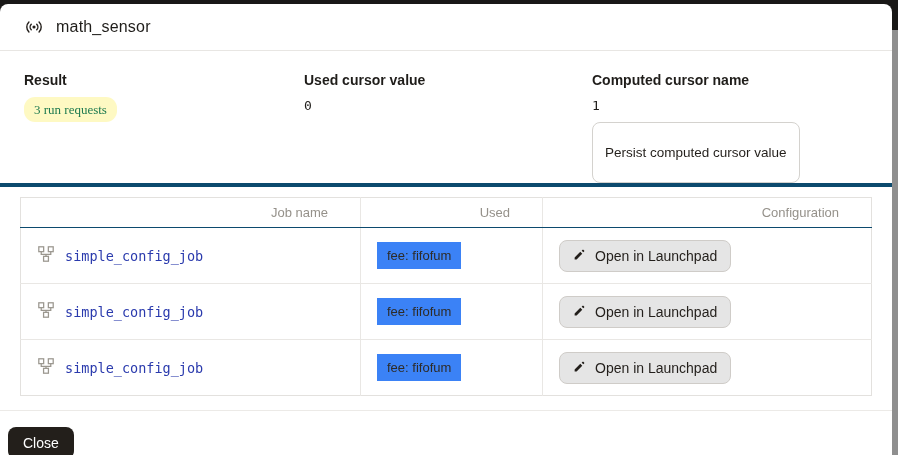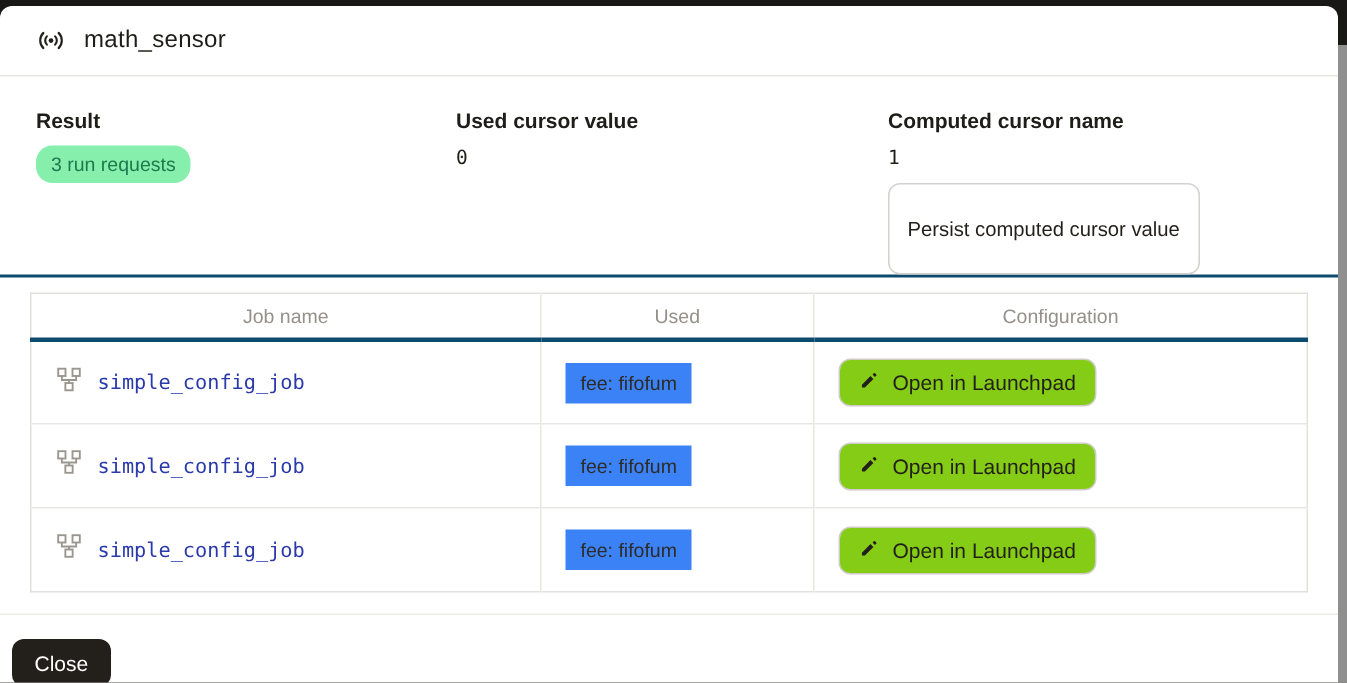--- a/index.html
+++ b/index.html
@@ -28,31 +28,31 @@
     padding: 0 24px;
     border-bottom: 1px solid #e8e6e3;
   }
   .modal-title { font-size: 16px; font-weight: 500; color: #1f1d1a; letter-spacing: .2px; }
   .sensor-icon-wrap { display: inline-flex; align-items: center; }
   
   .summary {
     flex: 0 0 117px;
     display: flex;
     padding: 21px 24px 0 24px;
-    border-bottom: 2px solid #0c4a6e;
+    border-bottom: 4px solid #0c4a6e;
   }
   .summary-col-1 { width: 280px; }
   .summary-col-2 { width: 288px; }
   .summary-col-3 { flex: 1; }
   .summary-label { font-size: 14px; font-weight: 700; color: #1f1d1a; }
   .badge {
     display: inline-block; margin-top: 9px;
-    background: #86efac; color: #1d7a4f;
+    background: #fef9c3; color: #1d7a4f;
     font-size: 13px; line-height: 1;
-    padding: 6px 10px; border-radius: 11px;
+    padding: 6px 10px; border-radius: 11px; font-family: Liberation Serif, serif;
   }
   .mono-value {
     display: block; margin-top: 10px;
     font-family: "DejaVu Sans Mono", monospace;
     font-size: 13px; color: #1f1d1a;
   }
   .persist-btn {
     display: inline-block; margin-top: 9px;
     background: #ffffff;
     border: 1px solid #d4d2ce; border-radius: 8px;
@@ -65,24 +65,24 @@
   .table-area { flex: 1 1 auto; padding: 10px 20px 0 20px; }
   table.jobs {
     width: 100%; border-collapse: collapse;
     border: 1px solid #e3e1de;
     table-layout: fixed;
   }
   .col-job { width: 340px; }
   .col-tags { width: 182px; }
   .col-config { width: auto; }
   table.jobs th {
-    text-align: center; font-weight: 400;
+    text-align: right; font-weight: 400;
     font-size: 13px; color: #95918a;
-    padding: 7px 2px; height: 28px;
-    border-bottom: 3px solid #0c4a6e;
+    padding: 7px 32px; height: 28px;
+    border-bottom: 1px solid #0c4a6e;
     border-right: 1px solid #e9e7e4;
   }
   table.jobs th:last-child { border-right: none; }
   table.jobs td {
     height: 56px; padding: 0 16px;
     border-bottom: 1px solid #e9e7e4;
     border-right: 1px solid #e9e7e4;
     vertical-align: middle;
   }
   table.jobs td:last-child { border-right: none; }
@@ -94,21 +94,21 @@
     text-decoration: none; cursor: pointer;
   }
   .tag-pill {
     display: inline-block;
     background: #3b82f6; color: #2e2b27;
     font-size: 13px; line-height: 1;
     padding: 7px 10px; border-radius: 0;
   }
   .launchpad-btn {
     display: inline-flex; align-items: center; gap: 9px;
-    background: #84cc16;
+    background: #e5e5e5;
     border: 1px solid #cfccc8; border-radius: 8px;
     padding: 7px 13px;
     font-family: "Liberation Sans", sans-serif;
     font-size: 14px; color: #231f1b;
     cursor: pointer;
   }
   
   .modal-footer {
     flex: 0 0 65px;
     border-top: 1px solid #eceae7;

